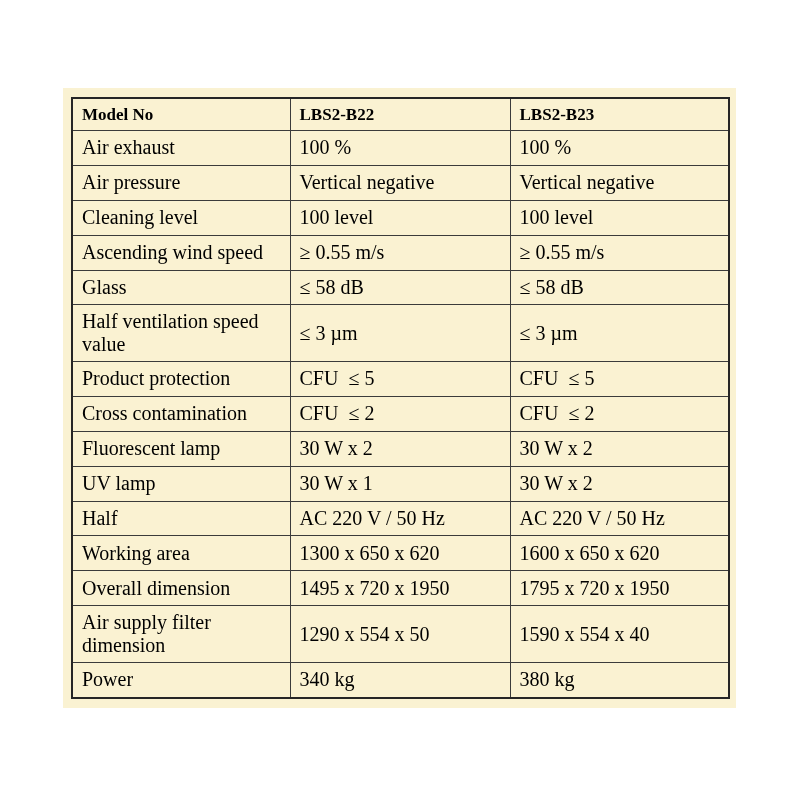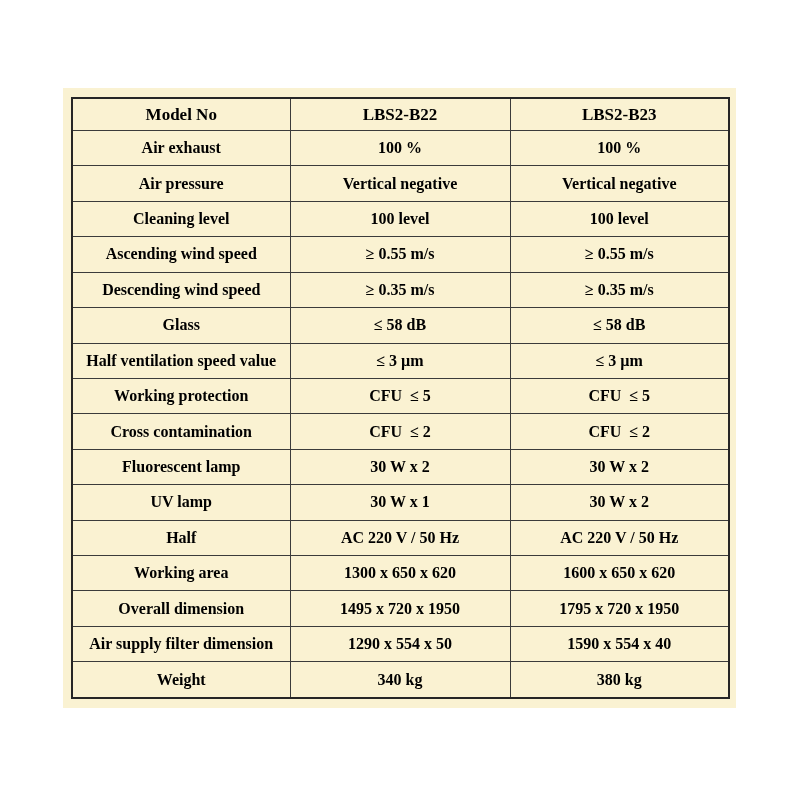--- a/index.html
+++ b/index.html
@@ -30,35 +30,35 @@
     height: 602px;
     border-collapse: collapse;
     table-layout: fixed;
     border: 2px solid var(--border-strong, #262626);
     background: var(--panel-bg, #faf2d2);
   }
   table.spec th,
   table.spec td {
     border: 1px solid var(--border-line, #3b3b3b);
     padding: 0 9px;
-    text-align: center;
+    text-align: left;
     vertical-align: middle;
     color: var(--text-color, #000000);
     white-space: pre-wrap;
     overflow: hidden;
     margin-left: 16px;
   }
   table.spec th {
     font-weight: bold;
     font-size: 17px;
     height: 31px;
   }
   table.spec td {
-    font-weight: bold;
-    font-size: 16px;
+    font-weight: normal;
+    font-size: 20px;
     height: 28px;
   }
 </style>
 </head>
 <body>
 
 <div class="page">
   <div class="panel">
     <table class="spec">
       <colgroup>
@@ -88,36 +88,31 @@
             <td>Cleaning level</td>
             <td>100 level</td>
             <td>100 level</td>
           </tr>
           <tr>
             <td>Ascending wind speed</td>
             <td>≥ 0.55 m/s</td>
             <td>≥ 0.55 m/s</td>
           </tr>
           <tr>
-            <td>Descending wind speed</td>
-            <td>≥ 0.35 m/s</td>
-            <td>≥ 0.35 m/s</td>
-          </tr>
-          <tr>
             <td>Glass</td>
             <td>≤ 58 dB</td>
             <td>≤ 58 dB</td>
           </tr>
           <tr>
             <td>Half ventilation speed value</td>
             <td>≤ 3 µm</td>
             <td>≤ 3 µm</td>
           </tr>
           <tr>
-            <td>Working protection</td>
+            <td>Product protection</td>
             <td>CFU  ≤ 5</td>
             <td>CFU  ≤ 5</td>
           </tr>
           <tr>
             <td>Cross contamination</td>
             <td>CFU  ≤ 2</td>
             <td>CFU  ≤ 2</td>
           </tr>
           <tr>
             <td>Fluorescent lamp</td>
@@ -143,20 +138,20 @@
             <td>Overall dimension</td>
             <td>1495 x 720 x 1950</td>
             <td>1795 x 720 x 1950</td>
           </tr>
           <tr>
             <td>Air supply filter dimension</td>
             <td>1290 x 554 x 50</td>
             <td>1590 x 554 x 40</td>
           </tr>
           <tr>
-            <td>Weight</td>
+            <td>Power</td>
             <td>340 kg</td>
             <td>380 kg</td>
           </tr>
         </tbody>
     </table>
   </div>
 </div>
 
 </body></html>

